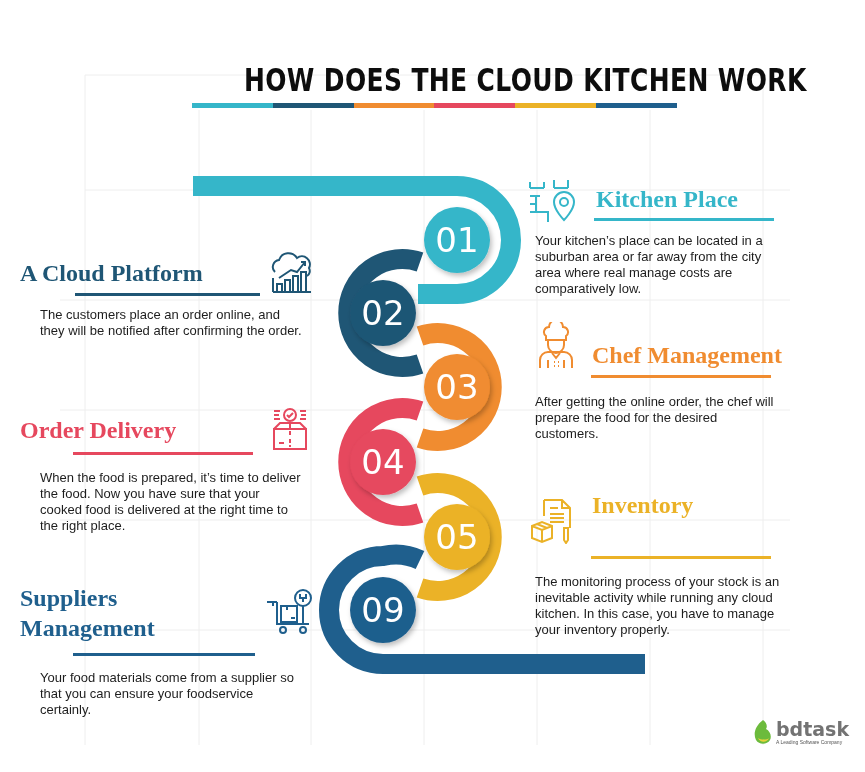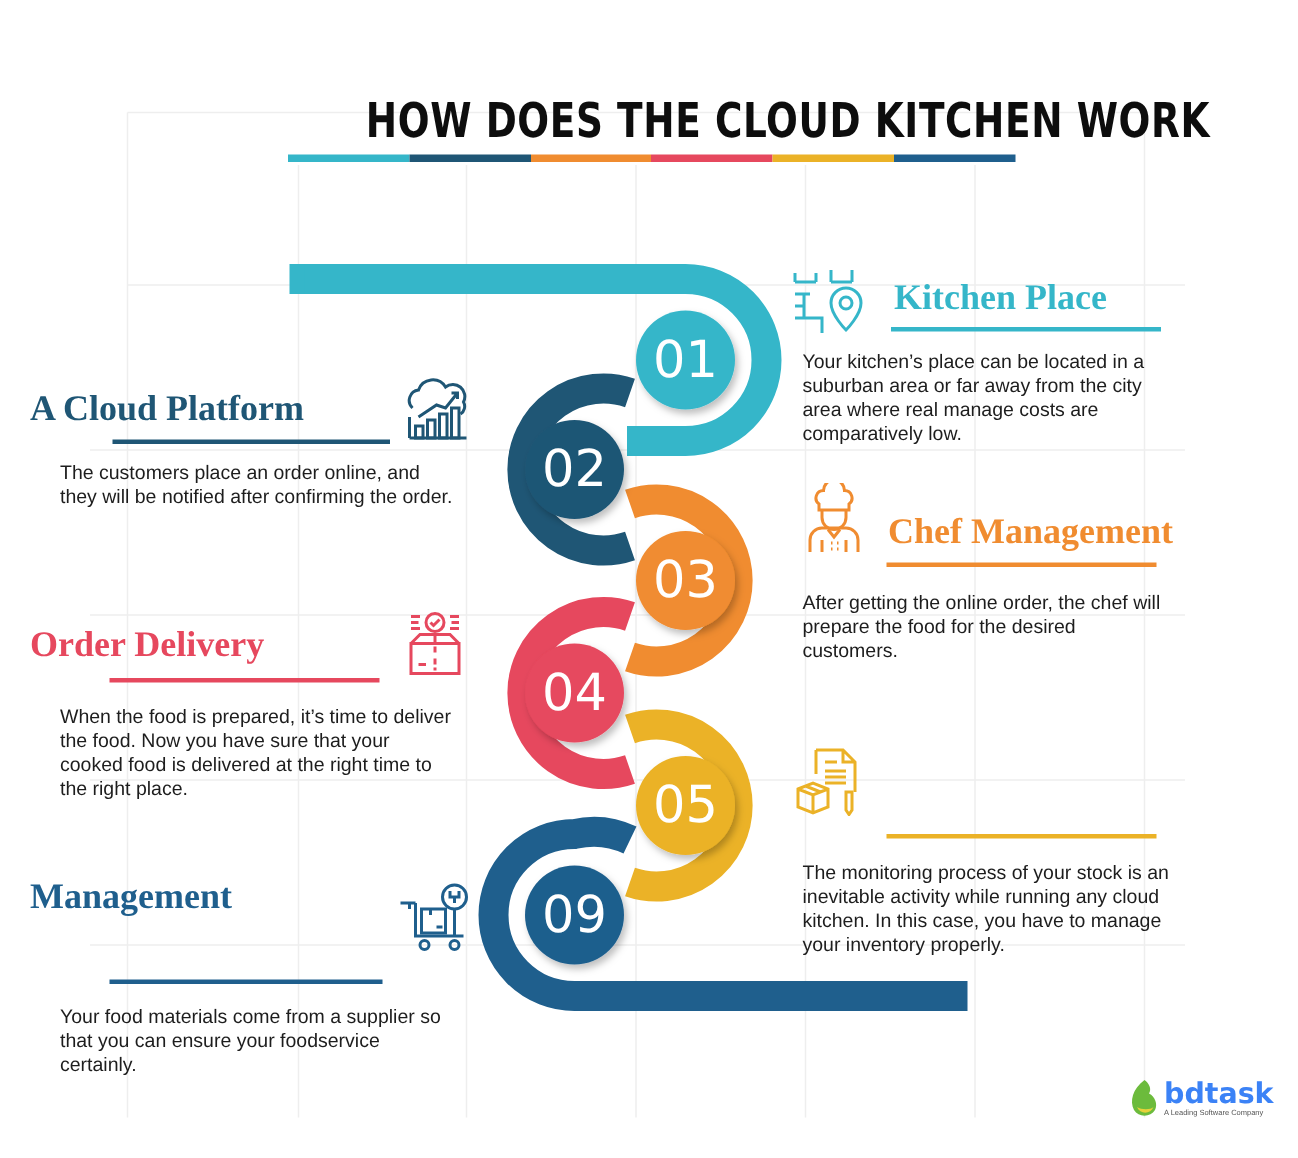--- a/index.html
+++ b/index.html
@@ -13,21 +13,21 @@
   .step { position:absolute; z-index:3; }
   .step h2 { margin:0; font-family:Liberation Serif, serif; font-weight:bold; font-size:24px; line-height:30px; white-space:nowrap; }
   .step .rule { height:3px; margin-top:6px; }
   .step p { margin:10px 0 0 0; font-family:"Liberation Sans", sans-serif; font-size:13px; line-height:16px; color:#1d1d1d; }
   .left { }
   .icon { position:absolute; z-index:3; }
   .num { position:absolute; z-index:4; width:66px; height:66px; text-align:center; line-height:66px; color:#fff; font-family:"DejaVu Sans", sans-serif; font-weight:normal; font-size:34px; }
   .logo { position:absolute; left:752px; top:718px; z-index:3; display:flex; align-items:center; }
   .logo .mark { width:22px; height:28px; }
   .logo .txt { margin-left:2px; }
-  .logo .brand { font-family:"DejaVu Sans", sans-serif; font-weight:bold; font-size:19px; color:#3b82f6; line-height:20px; display:block; }
+  .logo .brand { font-family:"DejaVu Sans", sans-serif; font-weight:bold; font-size:19px; color:#737373; line-height:20px; display:block; }
   .logo .tag { font-family:"Liberation Sans", sans-serif; font-size:5px; color:#555; display:block; line-height:6px; }
 </style>
 </head>
 <body>
 
 <svg class="grid" viewBox="0 0 865 772">
   <g stroke="#eeeeee" stroke-width="1">
     <line x1="85" y1="75" x2="85" y2="745"></line>
     <line x1="199" y1="110" x2="199" y2="745"></line>
     <line x1="311" y1="110" x2="311" y2="745"></line>
@@ -170,29 +170,31 @@
 
 <svg class="icon" style="left:530px;top:498px" width="46" height="46" viewBox="0 0 46 46">
   <g fill="none" stroke="#ebb227" stroke-width="2">
     <path d="M14 2 H32 L40 10 V30 M14 2 V18 M32 2 V10 H40"></path>
     <path d="M20 10 h8 M20 16 h14 M20 20 h14 M20 24 h14"></path>
     <path d="M38 30 v12 l-2 3 l-2 -3 v-12 z"></path>
     <path d="M2 28 L12 24 L22 28 V40 L12 44 L2 40 Z M2 28 L12 32 L22 28 M12 32 V44 M7 26 L17 30"></path>
   </g>
 </svg>
 <div class="step" style="left:592px;top:490px">
+  <h2 style="color:#ebb227">Inventory</h2>
 </div>
 <div class="step" style="left:591px;top:556px;width:180px">
   <div class="rule" style="background:#ebb227;margin-top:0"></div>
 </div>
 <div class="step" style="left:535px;top:564px;width:245px">
   <p>The monitoring process of your stock is an inevitable activity while running any cloud kitchen. In this case, you have to manage your inventory properly.</p>
 </div>
 
 <div class="step left" style="left:20px;top:583px;width:228px">
+  <h2 style="color:#1f5f8d">Suppliers</h2>
   <h2 style="color:#1f5f8d">Management</h2>
 </div>
 <svg class="icon" style="left:265px;top:588px" width="48" height="48" viewBox="0 0 48 48">
   <g fill="none" stroke="#1f5f8d" stroke-width="2">
     <circle cx="38" cy="10" r="8"></circle>
     <path d="M35 6 v4 h6 v-4 M38 10 v4"></path>
     <path d="M2 14 h10 M12 14 V36 H44 M8 14 v4"></path>
     <rect x="16" y="18" width="16" height="16"></rect>
     <path d="M22 18 v4 M26 30 h4 M38 18 V36"></path>
     <circle cx="18" cy="42" r="3"></circle>

